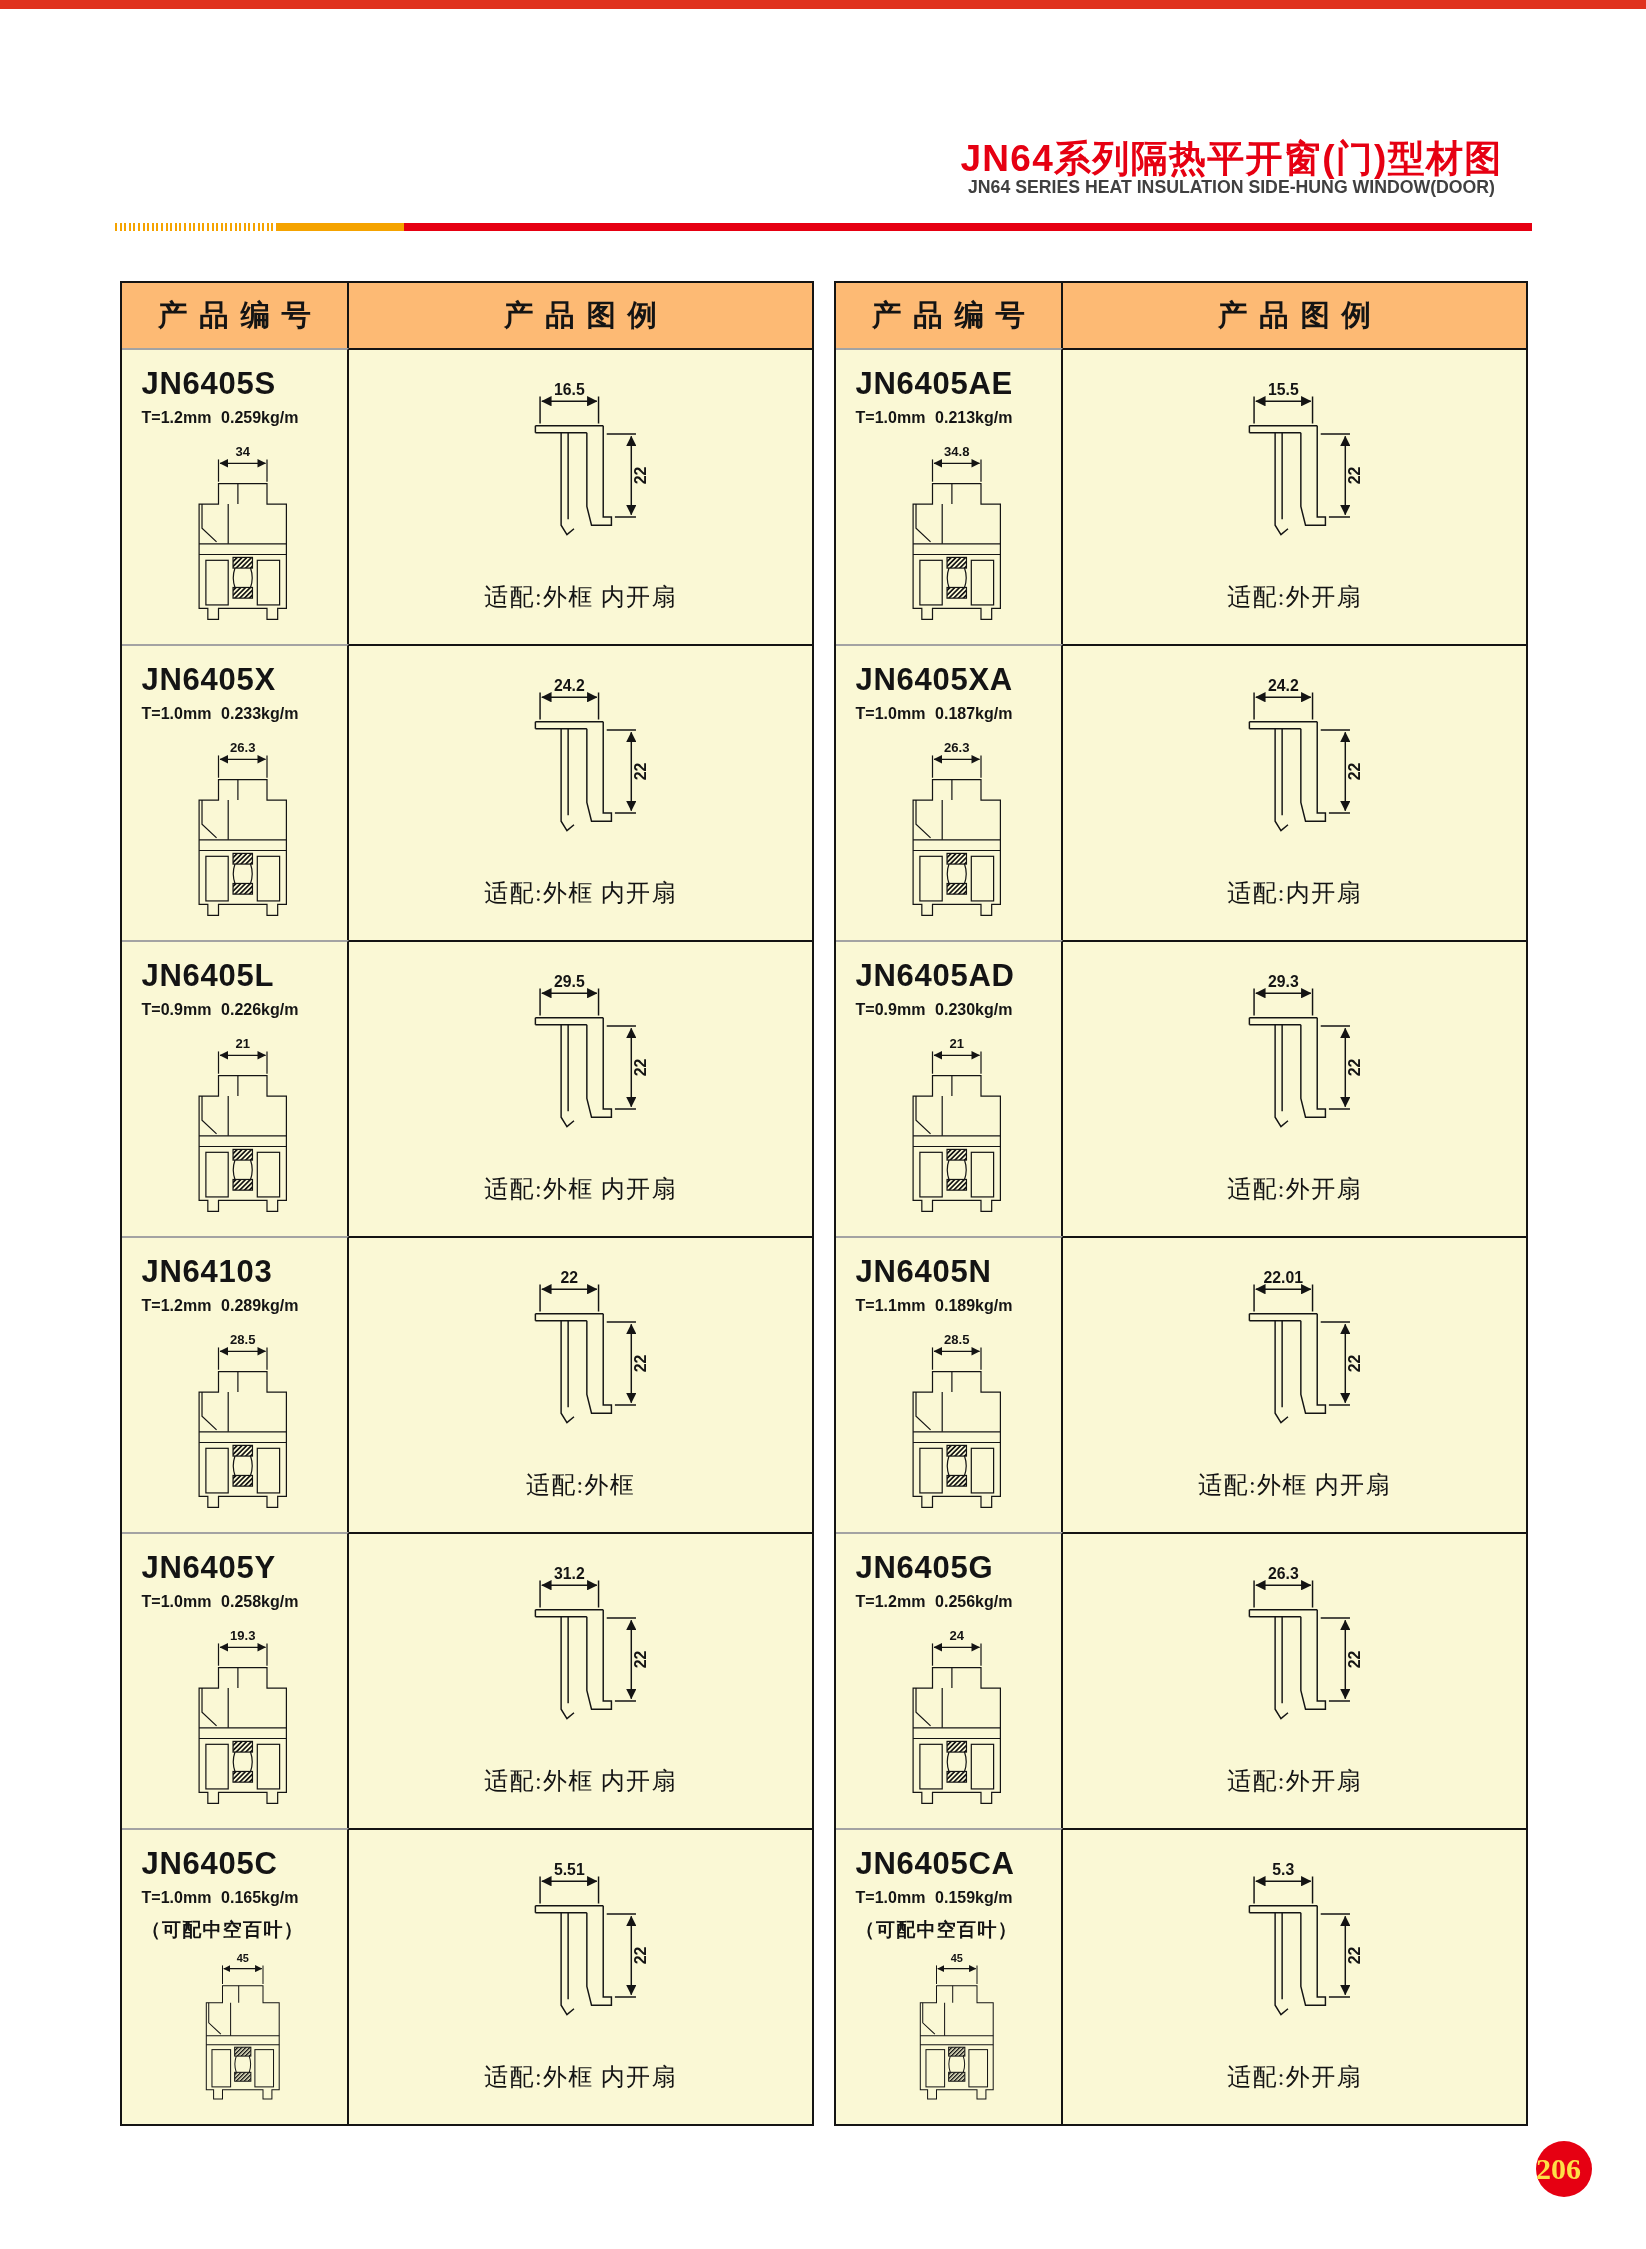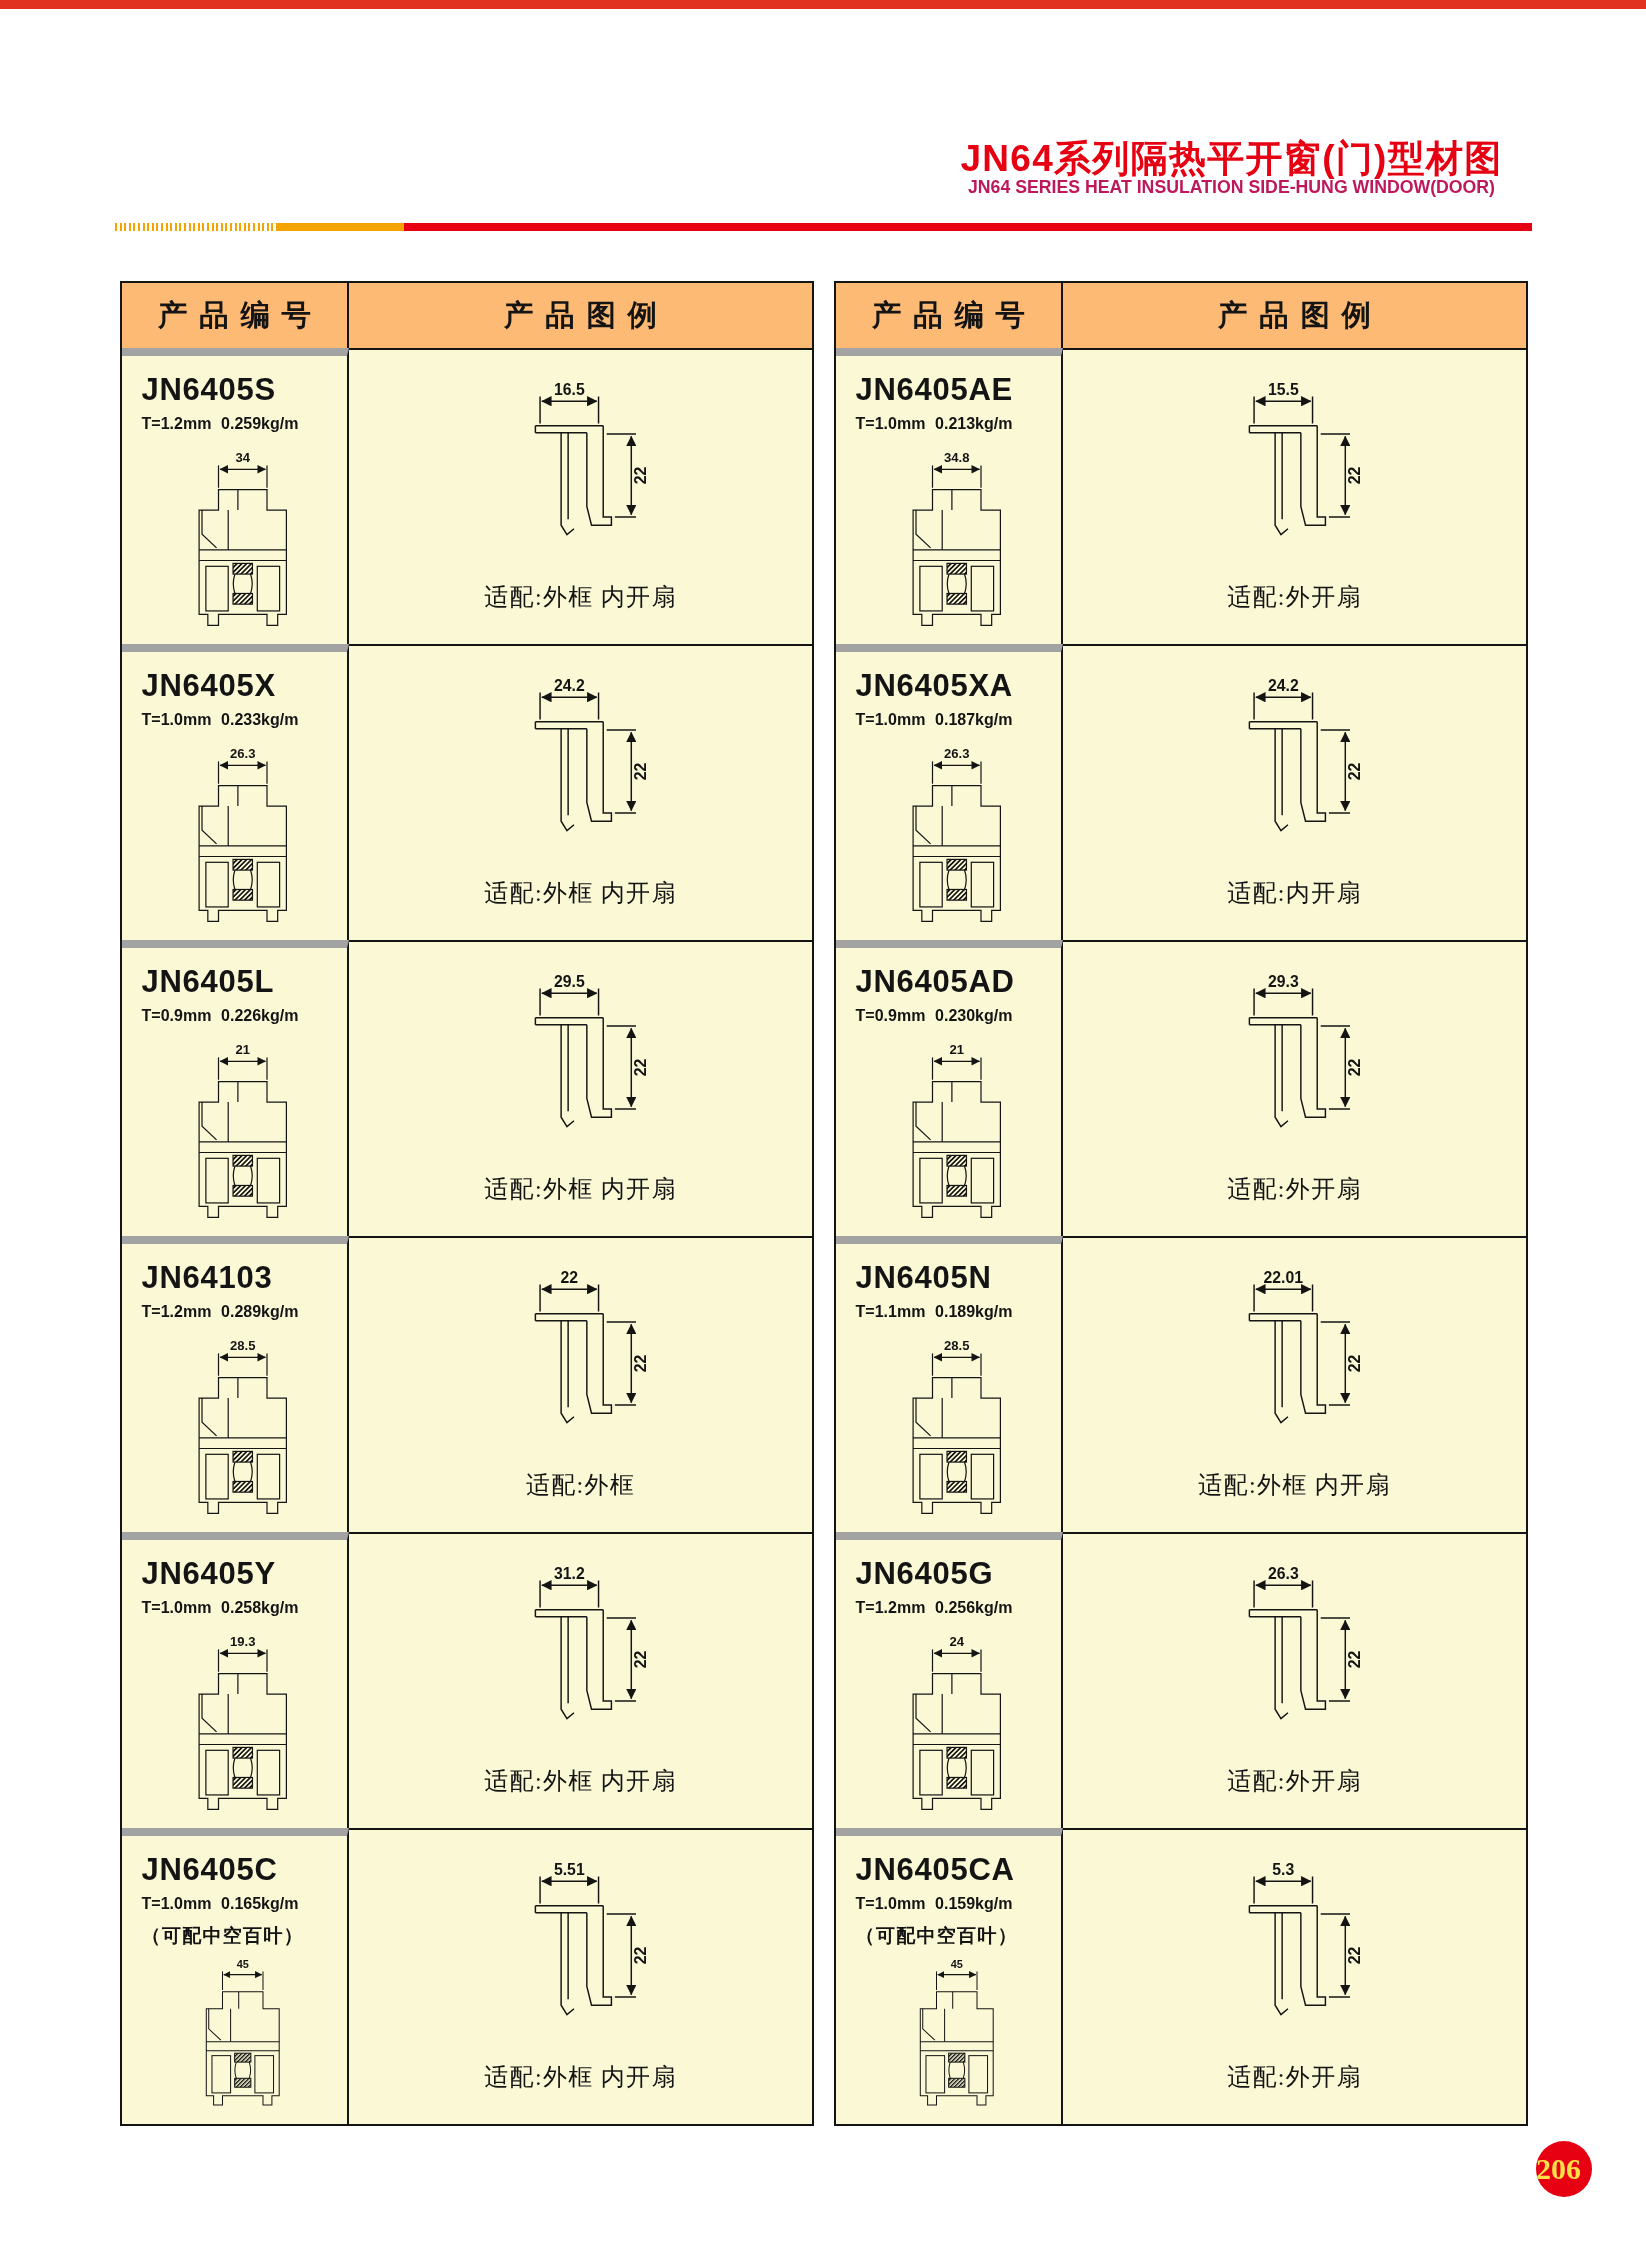--- a/index.html
+++ b/index.html
@@ -5,37 +5,37 @@
   html,body{margin:0;padding:0}
   body{width:1647px;height:2250px;position:relative;background:#ffffff;
        font-family:"Liberation Sans","DejaVu Sans",sans-serif;color:#141414;overflow:hidden}
   .abs{position:absolute}
   
   #topbar{left:0;top:0;width:1647px;height:9.2px;background:#E0321E}
   
   #title{left:924px;top:134px;width:615px;text-align:center;font-size:37px;font-weight:bold;
          color:#E60012;letter-spacing:1.3px;white-space:nowrap}
   #subtitle{left:924px;top:177px;width:615px;text-align:center;font-size:17.7px;font-weight:bold;
-            color:#be185d;white-space:nowrap}
+            color:#404040;white-space:nowrap}
   
   .bar{top:223px;height:7.9px}
   #bar-stripes{left:115px;width:162px;
     background:repeating-linear-gradient(90deg,#F5A300 0 2px,#ffffff 2px 4.6px)}
   #bar-amber{left:276px;width:128px;background:#F5A300}
   #bar-red{left:404px;width:1128px;background:#E60012}
   
   .ptable{top:281px;display:grid;grid-template-columns:227px 463px;
           grid-template-rows:65px repeat(6,296px);
           border:2px solid #141414;background:#FAF8D5}
   #table-left{left:120px}
   #table-right{left:834px}
   .hcell{background:#fdba74;display:flex;align-items:center;justify-content:center;
          font-size:29.4px;font-weight:bold;letter-spacing:11.8px;text-indent:11.8px;white-space:nowrap}
   .c1{border-right:2px solid #141414}
-  .ccell{border-top:8px solid #a3a3a3;border-right:2px solid #141414;
+  .ccell{border-top:2px solid #a3a3a3;border-right:2px solid #141414;
          padding:18.3px 3.9px 0 19.6px;overflow:hidden;box-sizing:border-box}
   .fcell{border-top:2px solid #141414;position:relative;overflow:hidden}
   .pcode{font-size:31px;font-weight:bold;line-height:1.02;letter-spacing:0.7px}
   .pspec{font-size:16px;font-weight:bold;margin-top:9px;word-spacing:5.2px;white-space:nowrap}
   .pnote{font-size:19px;font-weight:bold;margin-top:10.5px;letter-spacing:1.3px;white-space:nowrap}
   .pnote:empty{display:none}
   .main-svg{display:block;margin:14.4px auto 0;height:194px}
   .main-svg.sm{height:162px;margin-top:6.5px}
   .sash-svg{position:absolute;top:29px;left:50%;transform:translateX(-50%);height:193px}
   .caption{position:absolute;bottom:31px;left:0;width:100%;text-align:center;

